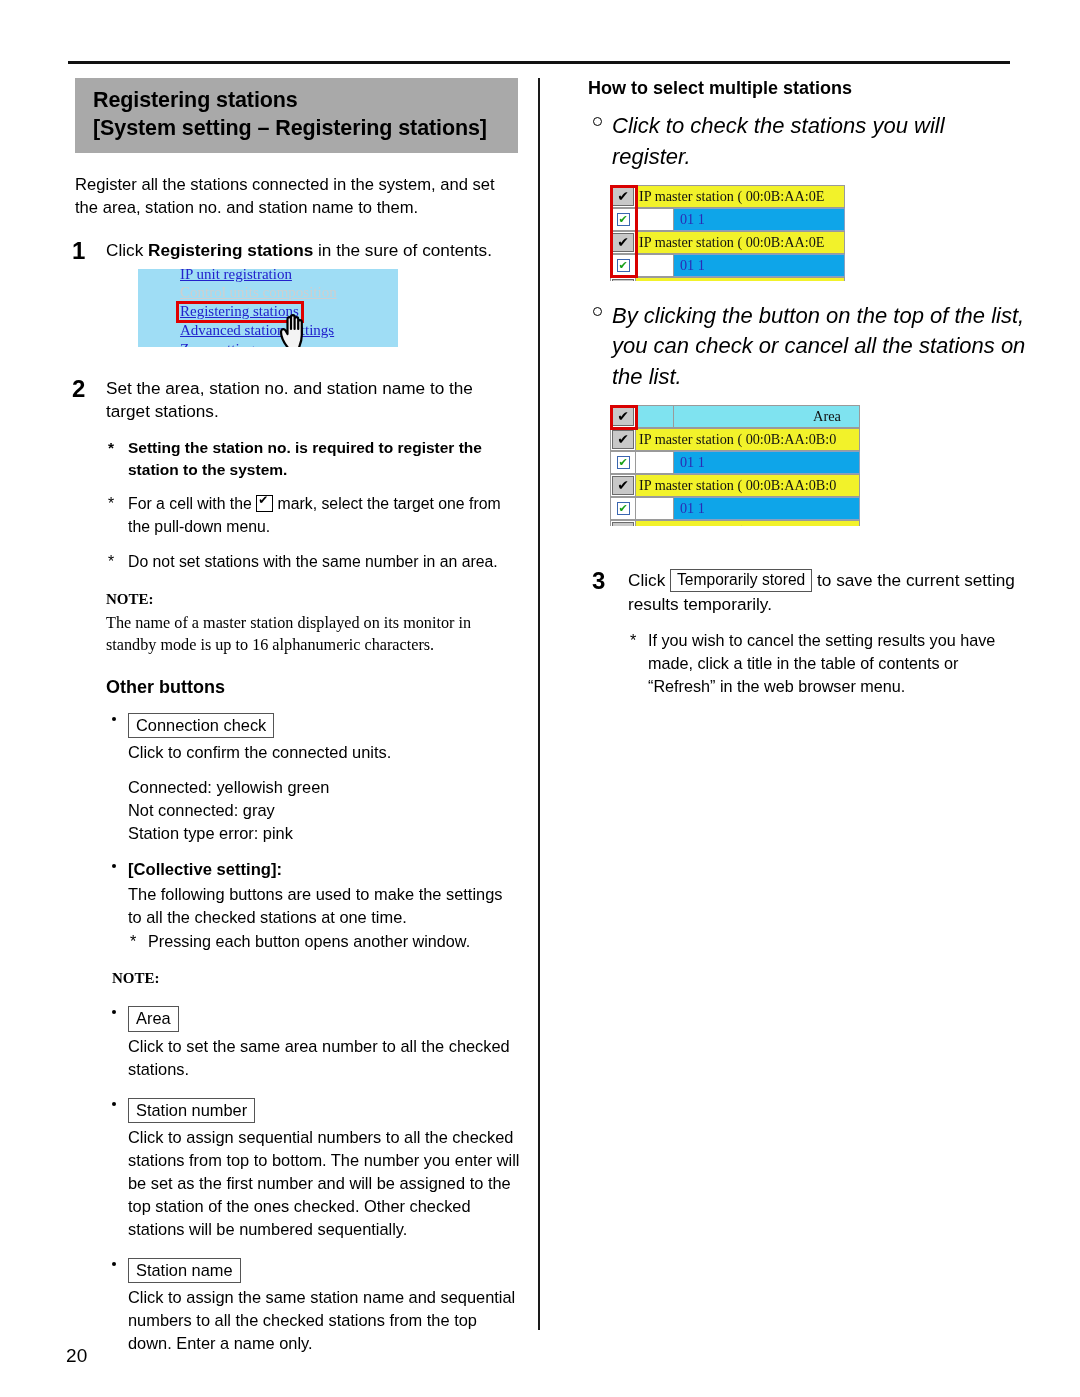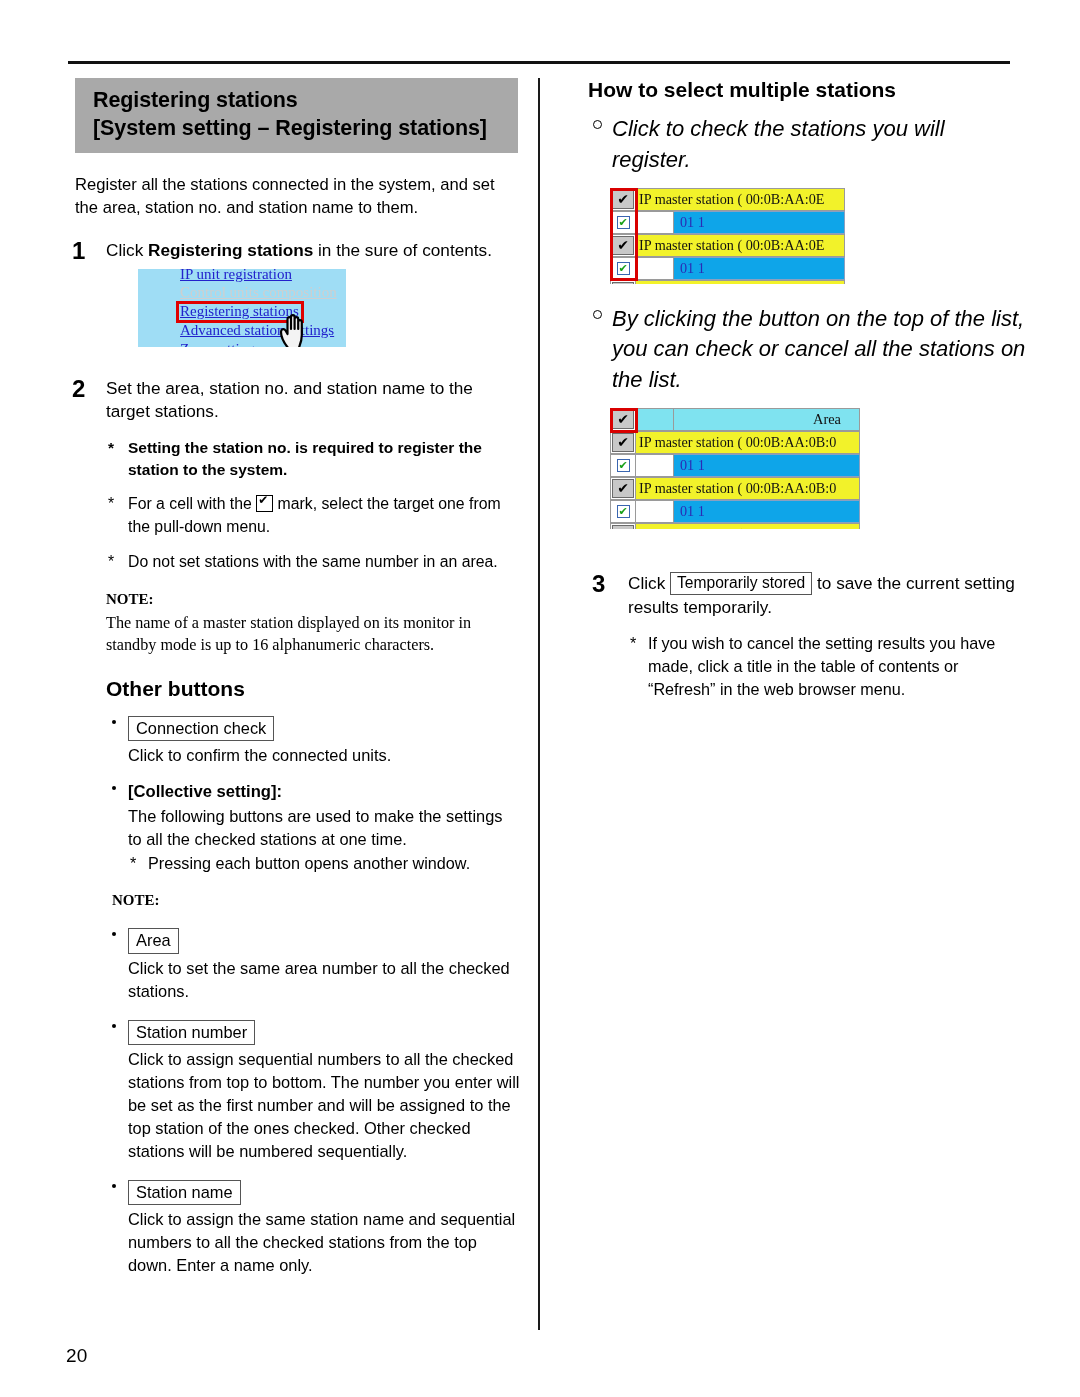--- a/index.html
+++ b/index.html
@@ -61,40 +61,40 @@
   .astline{
     position:relative; padding-left:22px; margin-top:13px;
     font-size:15.8px; line-height:1.4;
   }
   .astline > .ast{position:absolute; left:2px; top:0px;}
   .astline.bold{font-weight:bold; font-size:15.5px;}
 
   .note-h{font-family:"Liberation Serif", serif; font-weight:bold; font-size:15px; margin-top:18px;}
   .note-b{font-family:"Liberation Serif", serif; font-size:16.2px; line-height:1.35; margin-top:5px;}
 
-  .subhead{font-size:21px; font-weight:bold; margin-top:20px;}
+  .subhead{font-size:18px; font-weight:bold; margin-top:20px;}
   .subhead.rt{margin-top:0;}
 
   
   .bullet{position:relative; padding-left:22px; margin-top:15px;}
   .bullet > .dot{position:absolute; left:6px; top:4px; width:4px; height:4px; border-radius:50%; background:#000;}
   .btnbox{
     display:inline-block; border:1px solid #555; background:#fff;
     padding:1px 7px 2px 7px; font-size:16.4px; line-height:1.24;
   }
   .bullet .body{font-size:16.4px; line-height:1.4; margin-top:3px;}
   .bullet .lbl-bold{font-size:16.6px; font-weight:bold;}
 
   .circ{position:relative; padding-left:24px; font-size:22px; line-height:1.4; margin-top:13px;font-style:italic;}
   .circ > .ring{position:absolute; left:5px; top:6px; width:7px; height:7px; border:1.5px solid #000; border-radius:50%;}
 
   
   #toc-shot{
     position:relative; margin:6px 0 0 32px;
-    width:208px; height:78px; background:#9fddf5; overflow:hidden;
+    width:260px; height:78px; background:#9fddf5; overflow:hidden;
   }
   #toc-shot .tocline{
     font-family:"Liberation Serif", serif;
     font-size:15px; color:#2222cc; text-decoration:underline;
     position:absolute; left:42px; white-space:nowrap;
   }
   #toc-shot .tocline.dim{color:#cfcfcf;}
   #toc-red{
     position:absolute; left:38px; top:32px; width:128px; height:22px;
     border:3px solid #e00000; box-sizing:border-box;
@@ -220,20 +220,25 @@
     <div class="note-b">The name of a master station displayed on its monitor in standby mode is up to 16 alphanumeric characters.</div>
   </div>
 
   <div style="padding-left:38px;">
     <div class="subhead">Other buttons</div>
 
     <div class="bullet">
       <span class="dot"></span>
       <span class="btnbox">Connection check</span>
       <div class="body">Click to confirm the connected units.</div>
+      <div class="body" style="margin-top:12px;">
+        <div>Connected: yellowish green</div>
+        <div>Not connected: gray</div>
+        <div>Station type error: pink</div>
+      </div>
     </div>
 
     <div class="bullet" style="">
       <span class="dot"></span>
       <span class="lbl-bold">[Collective setting]:</span>
       <div class="body">The following buttons are used to make the settings to all the checked stations at one time.</div>
       <div class="astline" style="margin-top:1px; padding-left:20px; font-size:16.2px;">
         <span class="ast">*</span>
         <span>Pressing each button opens another window.</span>
       </div>

